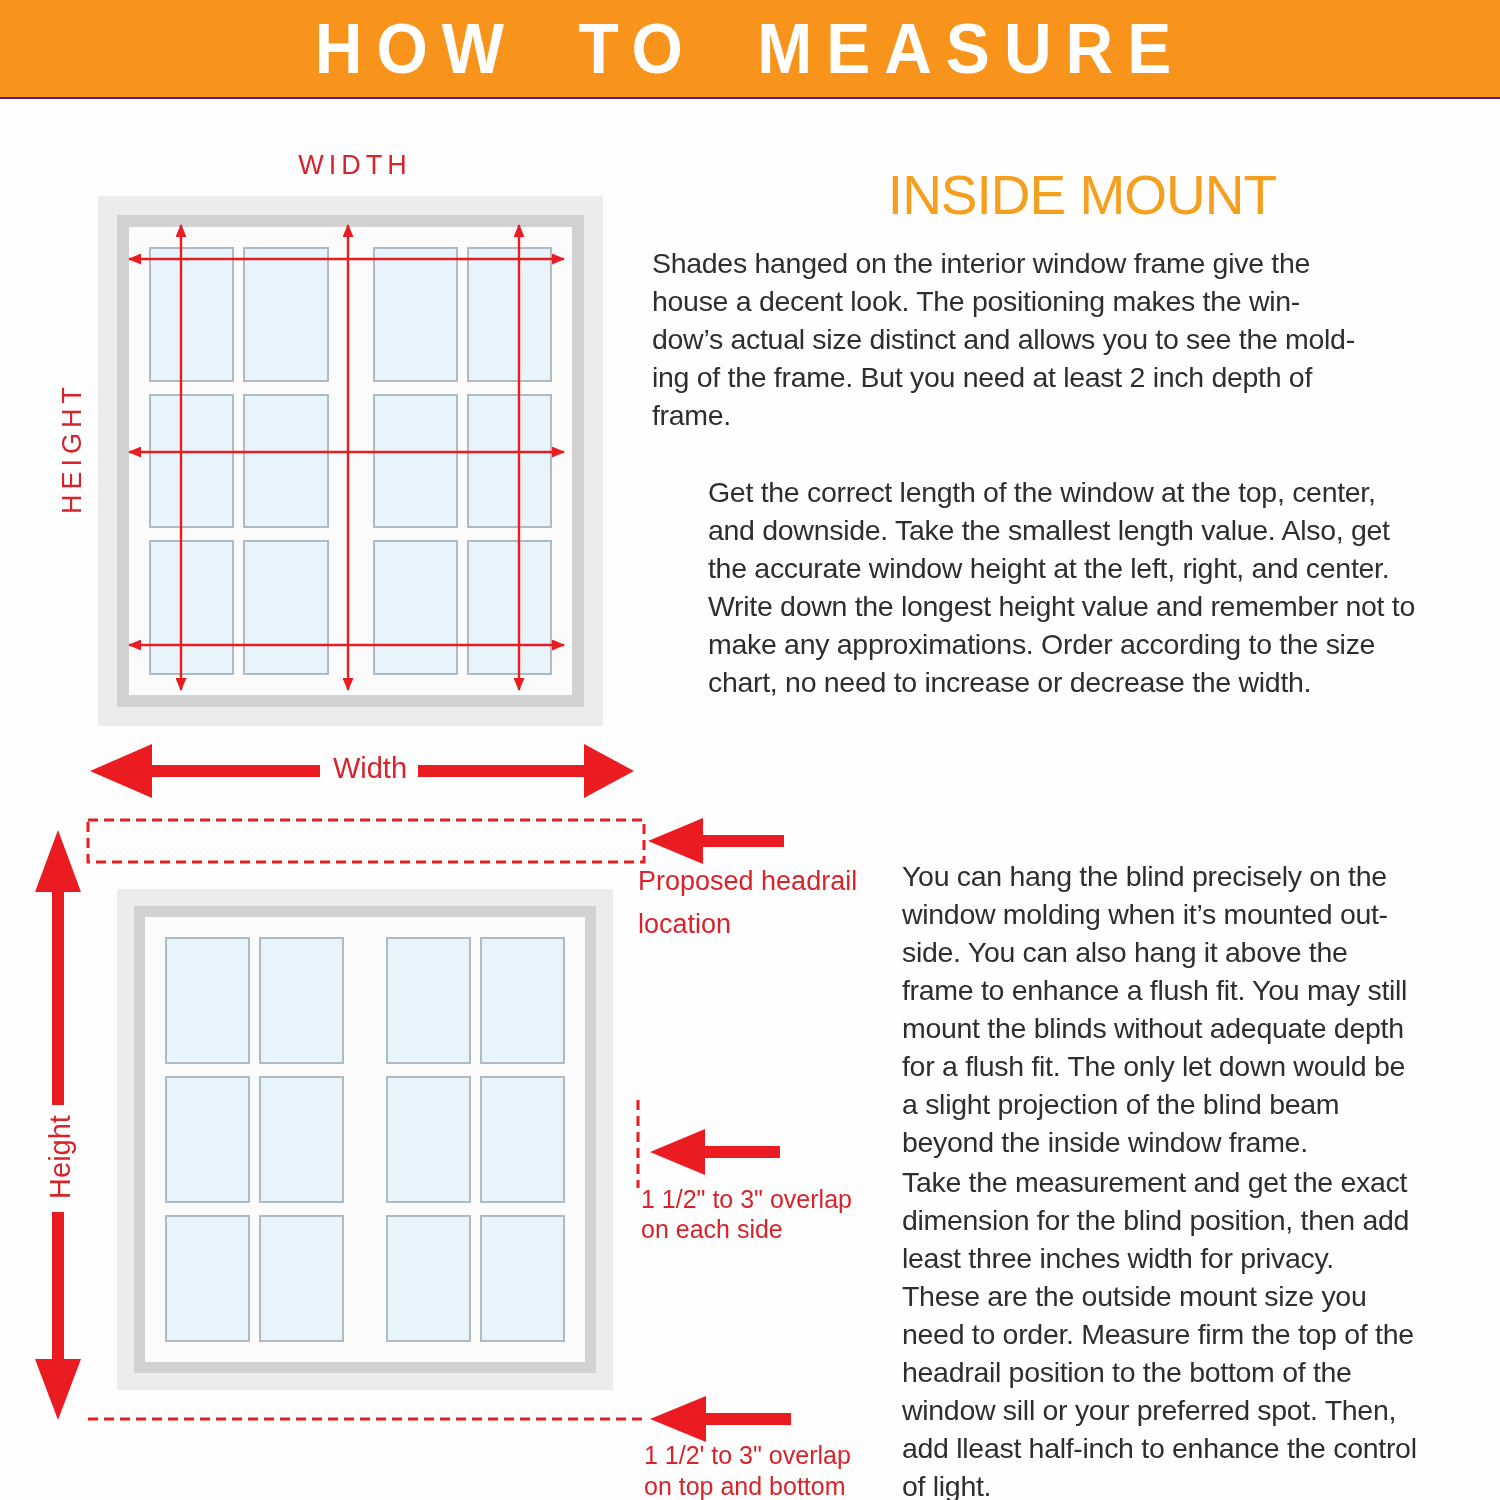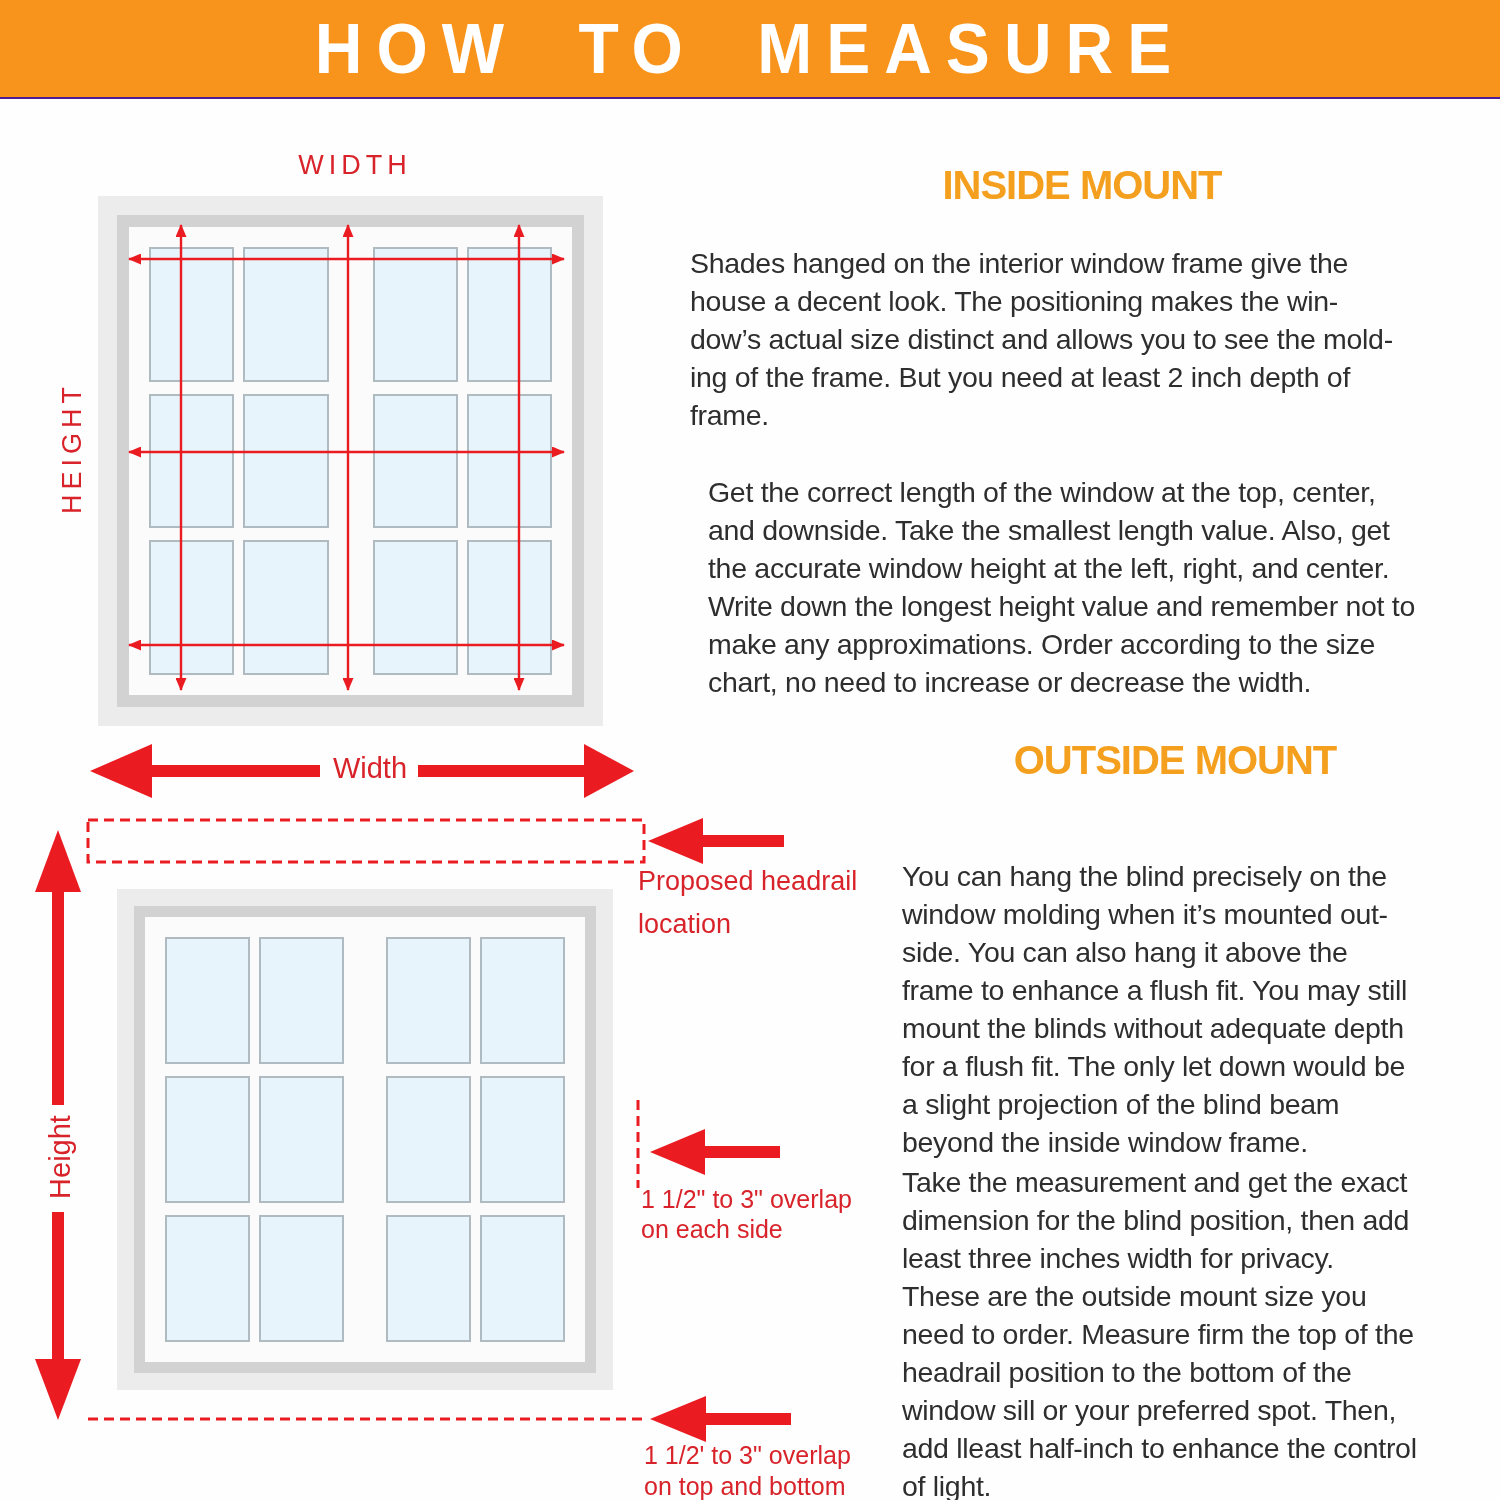--- a/index.html
+++ b/index.html
@@ -38,27 +38,27 @@
   .width-upper{left:255px;top:150px;width:200px;text-align:center;font-size:27px;letter-spacing:5px;}
   .height-upper{left:72px;top:448px;transform:translate(-50%,-50%) rotate(-90deg);
                 font-size:27px;letter-spacing:5px;}
   .width-lower{left:270px;top:752px;width:200px;text-align:center;font-size:29px;}
   .height-lower{left:60px;top:1157px;transform:translate(-50%,-50%) rotate(-90deg);font-size:29px;}
   .headrail-note{left:638px;top:860px;font-size:27px;line-height:43px;}
   .side-note{left:641px;top:1184px;font-size:25px;line-height:30px;}
   .bottom-note{left:644px;top:1440px;font-size:25px;line-height:31px;}
 
   
-  .mount-heading{position:absolute;margin:0;color:var(--heading-orange,#F4A01E);font-weight:bold;
-                 font-size:40px;letter-spacing:-1px;white-space:nowrap;transform:translateX(-50%);}
+  .mount-heading{position:absolute;margin:0;color:var(--heading-orange,#F4A01E);font-weight:normal;
+                 font-size:55px;letter-spacing:-1px;white-space:nowrap;transform:translateX(-50%);}
   .inside-heading{left:1082px;top:163px;}
   .outside-heading{left:1175px;top:738px;}
   .body-text{position:absolute;margin:0;color:#2E2E2E;font-size:28.5px;line-height:38px;
              letter-spacing:-0.3px;white-space:pre-line;}
-  .inside-p1{left:690px;top:244px;}
+  .inside-p1{left:652px;top:244px;}
   .inside-p2{left:708px;top:473px;}
   .outside-p1{left:902px;top:857px;}
   .outside-p2{left:902px;top:1163px;}
 </style>
 </head>
 <body>
 
 <div class="page">
 
   <header class="banner">
@@ -182,21 +182,20 @@
 dow’s actual size distinct and allows you to see the mold-
 ing of the frame. But you need at least 2 inch depth of
 frame.</p>
   <p class="body-text inside-p2">Get the correct length of the window at the top, center,
 and downside. Take the smallest length value. Also, get
 the accurate window height at the left, right, and center.
 Write down the longest height value and remember not to
 make any approximations. Order according to the size
 chart, no need to increase or decrease the width.</p>
 
-  <h2 class="mount-heading outside-heading">OUTSIDE MOUNT</h2>
   <p class="body-text outside-p1">You can hang the blind precisely on the
 window molding when it’s mounted out-
 side. You can also hang it above the
 frame to enhance a flush fit. You may still
 mount the blinds without adequate depth
 for a flush fit. The only let down would be
 a slight projection of the blind beam
 beyond the inside window frame.</p>
   <p class="body-text outside-p2">Take the measurement and get the exact
 dimension for the blind position, then add

